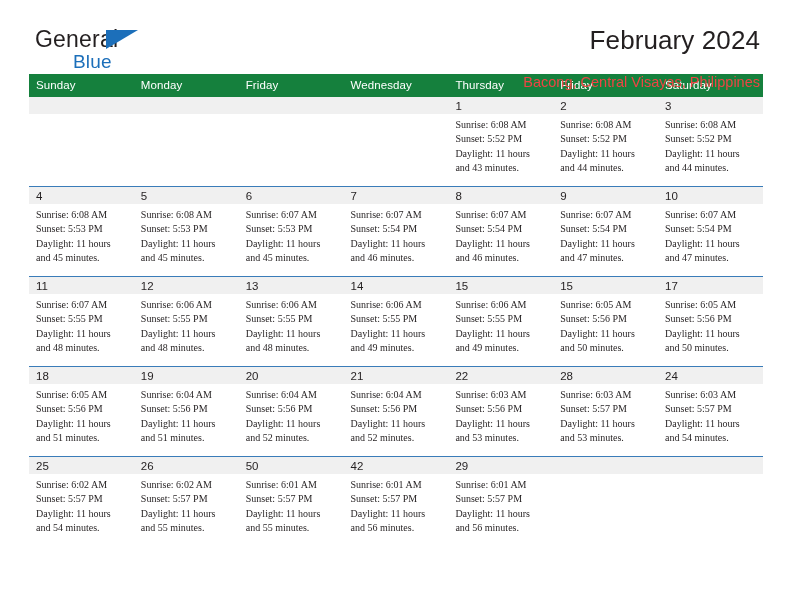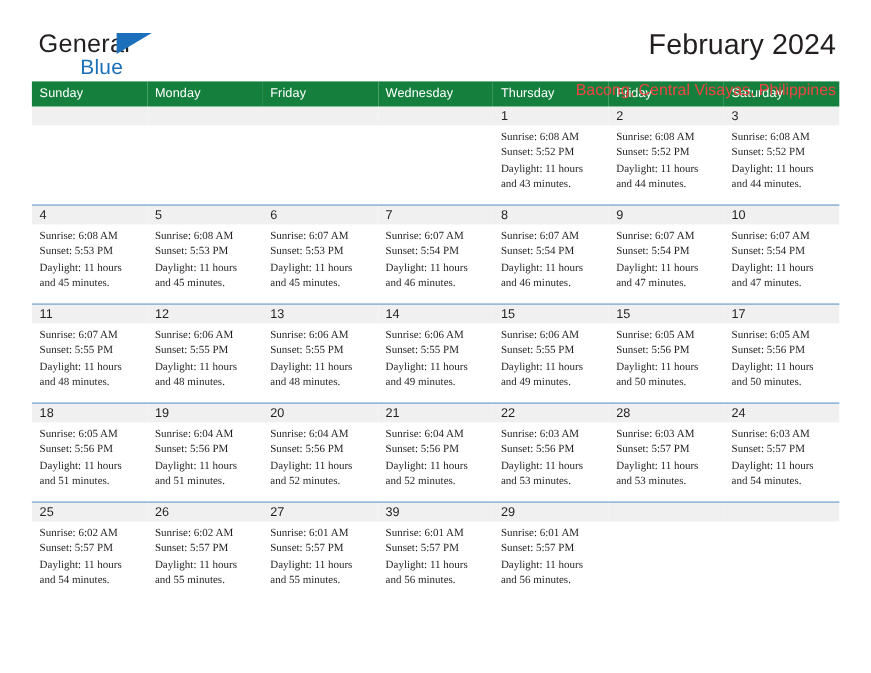--- a/index.html
+++ b/index.html
@@ -473,32 +473,32 @@
               <div class="info">
                 <div>Sunrise: 6:02 AM</div>
                 <div>Sunset: 5:57 PM</div>
                 <div>Daylight: 11 hours</div>
                 <div>and 55 minutes.</div>
               </div>
             </div>
           </td>
           <td>
             <div class="cell">
-              <div class="daynum-band">27</div>
+              <div class="daynum-band">50</div>
               <div class="info">
                 <div>Sunrise: 6:01 AM</div>
                 <div>Sunset: 5:57 PM</div>
                 <div>Daylight: 11 hours</div>
                 <div>and 55 minutes.</div>
               </div>
             </div>
           </td>
           <td>
             <div class="cell">
-              <div class="daynum-band">39</div>
+              <div class="daynum-band">42</div>
               <div class="info">
                 <div>Sunrise: 6:01 AM</div>
                 <div>Sunset: 5:57 PM</div>
                 <div>Daylight: 11 hours</div>
                 <div>and 56 minutes.</div>
               </div>
             </div>
           </td>
           <td>
             <div class="cell">

